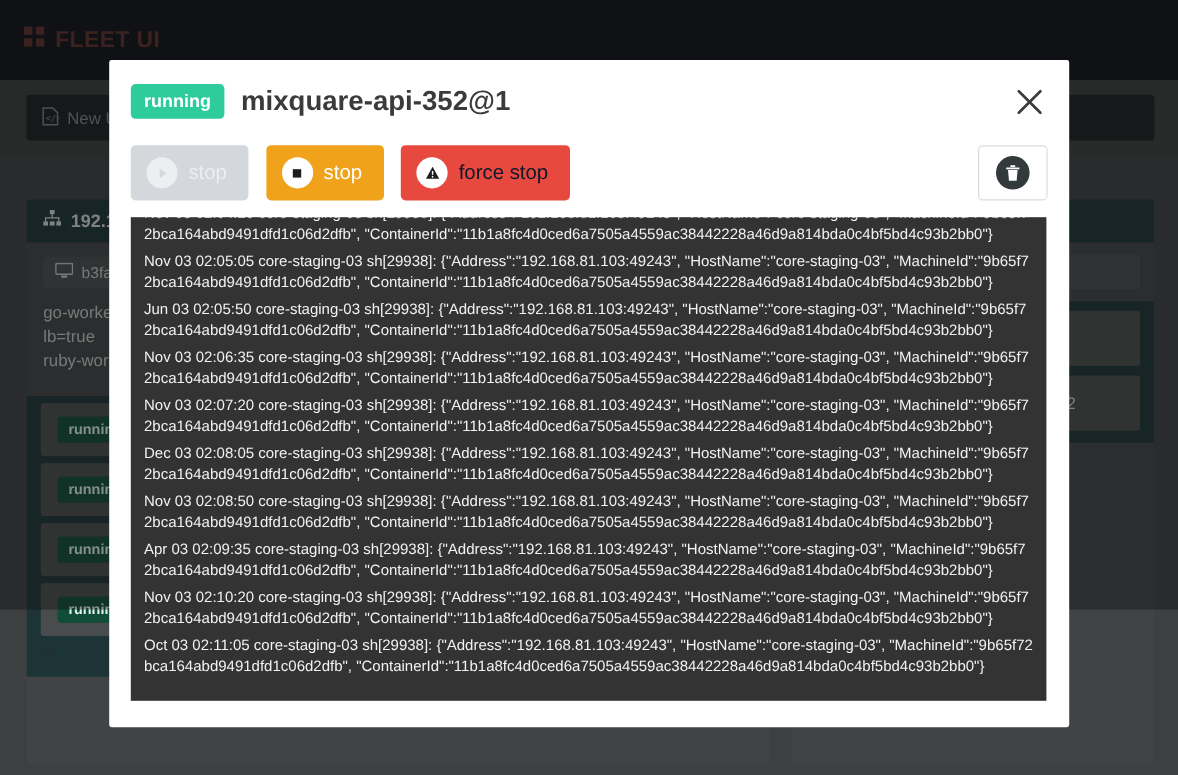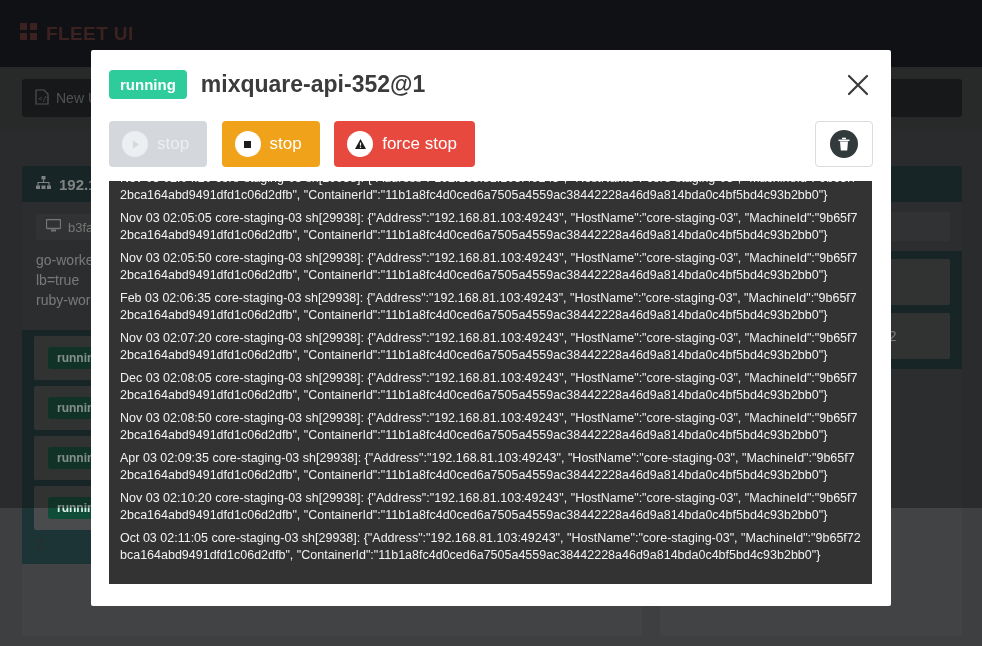--- a/index.html
+++ b/index.html
@@ -125,21 +125,21 @@
   .btn {
     display: inline-flex; align-items: center; gap: 9px;
     height: 46px; padding: 0 18px 0 13px;
     border-radius: 4px; border: 0;
     font-size: 17px; font-family: "Liberation Sans", sans-serif;
     vertical-align: top; margin-right: 10px;
     cursor: pointer;
   }
   .btn-start { background: #d4d8dc; color: #eceff1; }
   .btn-stop  { background: #f0a21a; color: #ffffff; }
-  .btn-force { background: #e8493f; color: #ffffff; }
+  .btn-force { background: #e8493f; color: #0f172a; }
   .cbtn-icon {
     width: 26px; height: 26px; border-radius: 50%;
     background: #ffffff;
     display: flex; align-items: center; justify-content: center;
     flex: 0 0 auto;
   }
   .btn-start .cbtn-icon { background: #eceff1; }
 
   .trash-btn {
     position: absolute; right: 18px; top: 71px;
@@ -331,22 +331,22 @@
           <rect x="5" y="0.7" width="4" height="1.6" fill="#ffffff"></rect>
           <path d="M3 4.6 h8 l-0.8 9 h-6.4 z" fill="#ffffff"></path>
         </svg>
       </span>
     </div>
 
     <div class="log-panel">
       <div class="log-inner">
           <div class="log-entry">Nov 03 02:04:20 core-staging-03 sh[29938]: {"Address":"192.168.81.103:49243", "HostName":"core-staging-03", "MachineId":"9b65f72bca164abd9491dfd1c06d2dfb", "ContainerId":"11b1a8fc4d0ced6a7505a4559ac38442228a46d9a814bda0c4bf5bd4c93b2bb0"}</div>
           <div class="log-entry">Nov 03 02:05:05 core-staging-03 sh[29938]: {"Address":"192.168.81.103:49243", "HostName":"core-staging-03", "MachineId":"9b65f72bca164abd9491dfd1c06d2dfb", "ContainerId":"11b1a8fc4d0ced6a7505a4559ac38442228a46d9a814bda0c4bf5bd4c93b2bb0"}</div>
-          <div class="log-entry">Nov 03 02:05:50 core-staging-03 sh[29938]: {"Address":"192.168.81.103:49243", "HostName":"core-staging-03", "MachineId":"9b65f72bca164abd9491dfd1c06d2dfb", "ContainerId":"11b1a8fc4d0ced6a7505a4559ac38442228a46d9a814bda0c4bf5bd4c93b2bb0"}</div>
-          <div class="log-entry">Feb 03 02:06:35 core-staging-03 sh[29938]: {"Address":"192.168.81.103:49243", "HostName":"core-staging-03", "MachineId":"9b65f72bca164abd9491dfd1c06d2dfb", "ContainerId":"11b1a8fc4d0ced6a7505a4559ac38442228a46d9a814bda0c4bf5bd4c93b2bb0"}</div>
+          <div class="log-entry">Jun 03 02:05:50 core-staging-03 sh[29938]: {"Address":"192.168.81.103:49243", "HostName":"core-staging-03", "MachineId":"9b65f72bca164abd9491dfd1c06d2dfb", "ContainerId":"11b1a8fc4d0ced6a7505a4559ac38442228a46d9a814bda0c4bf5bd4c93b2bb0"}</div>
+          <div class="log-entry">Nov 03 02:06:35 core-staging-03 sh[29938]: {"Address":"192.168.81.103:49243", "HostName":"core-staging-03", "MachineId":"9b65f72bca164abd9491dfd1c06d2dfb", "ContainerId":"11b1a8fc4d0ced6a7505a4559ac38442228a46d9a814bda0c4bf5bd4c93b2bb0"}</div>
           <div class="log-entry">Nov 03 02:07:20 core-staging-03 sh[29938]: {"Address":"192.168.81.103:49243", "HostName":"core-staging-03", "MachineId":"9b65f72bca164abd9491dfd1c06d2dfb", "ContainerId":"11b1a8fc4d0ced6a7505a4559ac38442228a46d9a814bda0c4bf5bd4c93b2bb0"}</div>
           <div class="log-entry">Dec 03 02:08:05 core-staging-03 sh[29938]: {"Address":"192.168.81.103:49243", "HostName":"core-staging-03", "MachineId":"9b65f72bca164abd9491dfd1c06d2dfb", "ContainerId":"11b1a8fc4d0ced6a7505a4559ac38442228a46d9a814bda0c4bf5bd4c93b2bb0"}</div>
           <div class="log-entry">Nov 03 02:08:50 core-staging-03 sh[29938]: {"Address":"192.168.81.103:49243", "HostName":"core-staging-03", "MachineId":"9b65f72bca164abd9491dfd1c06d2dfb", "ContainerId":"11b1a8fc4d0ced6a7505a4559ac38442228a46d9a814bda0c4bf5bd4c93b2bb0"}</div>
           <div class="log-entry">Apr 03 02:09:35 core-staging-03 sh[29938]: {"Address":"192.168.81.103:49243", "HostName":"core-staging-03", "MachineId":"9b65f72bca164abd9491dfd1c06d2dfb", "ContainerId":"11b1a8fc4d0ced6a7505a4559ac38442228a46d9a814bda0c4bf5bd4c93b2bb0"}</div>
           <div class="log-entry">Nov 03 02:10:20 core-staging-03 sh[29938]: {"Address":"192.168.81.103:49243", "HostName":"core-staging-03", "MachineId":"9b65f72bca164abd9491dfd1c06d2dfb", "ContainerId":"11b1a8fc4d0ced6a7505a4559ac38442228a46d9a814bda0c4bf5bd4c93b2bb0"}</div>
           <div class="log-entry">Oct 03 02:11:05 core-staging-03 sh[29938]: {"Address":"192.168.81.103:49243", "HostName":"core-staging-03", "MachineId":"9b65f72bca164abd9491dfd1c06d2dfb", "ContainerId":"11b1a8fc4d0ced6a7505a4559ac38442228a46d9a814bda0c4bf5bd4c93b2bb0"}</div>
         </div>
     </div>
 
   </div>

